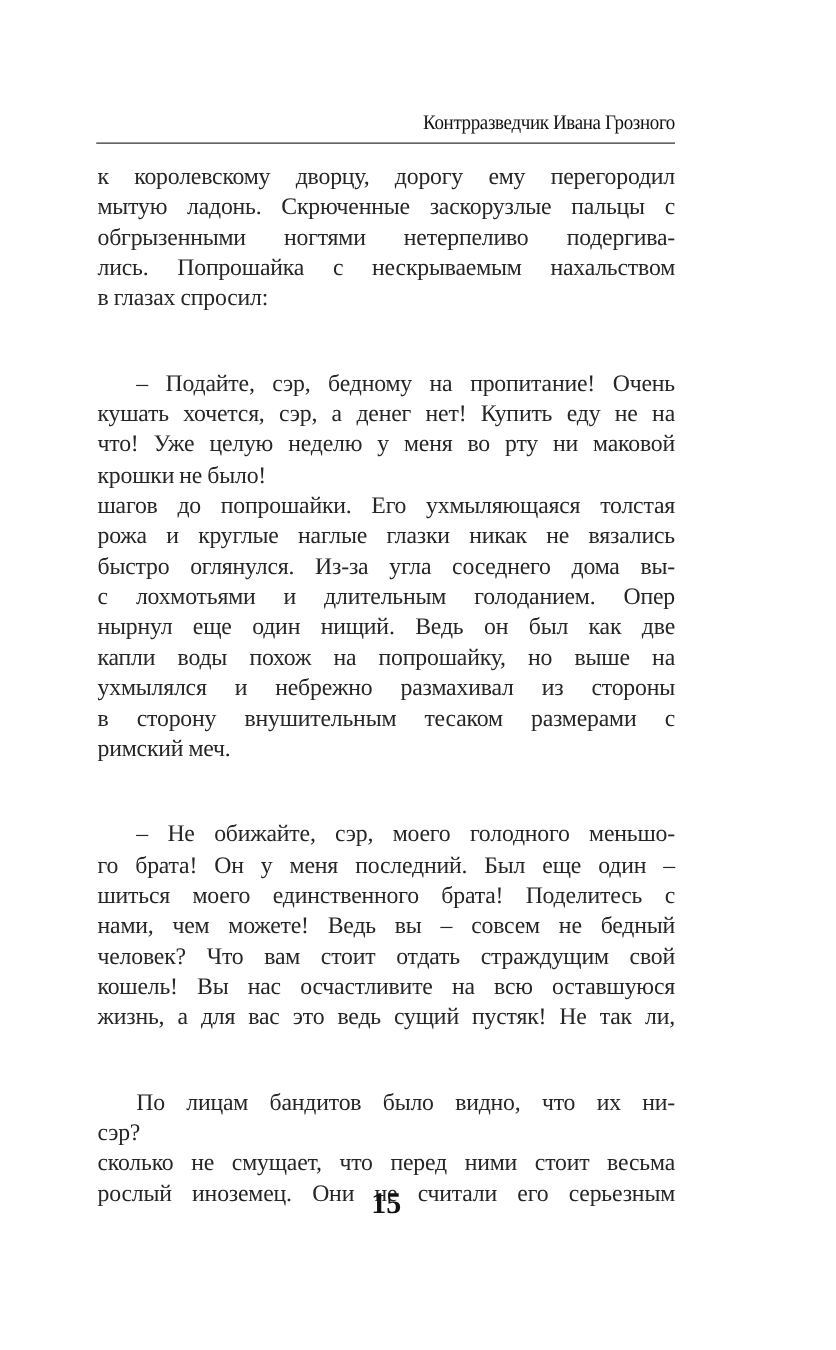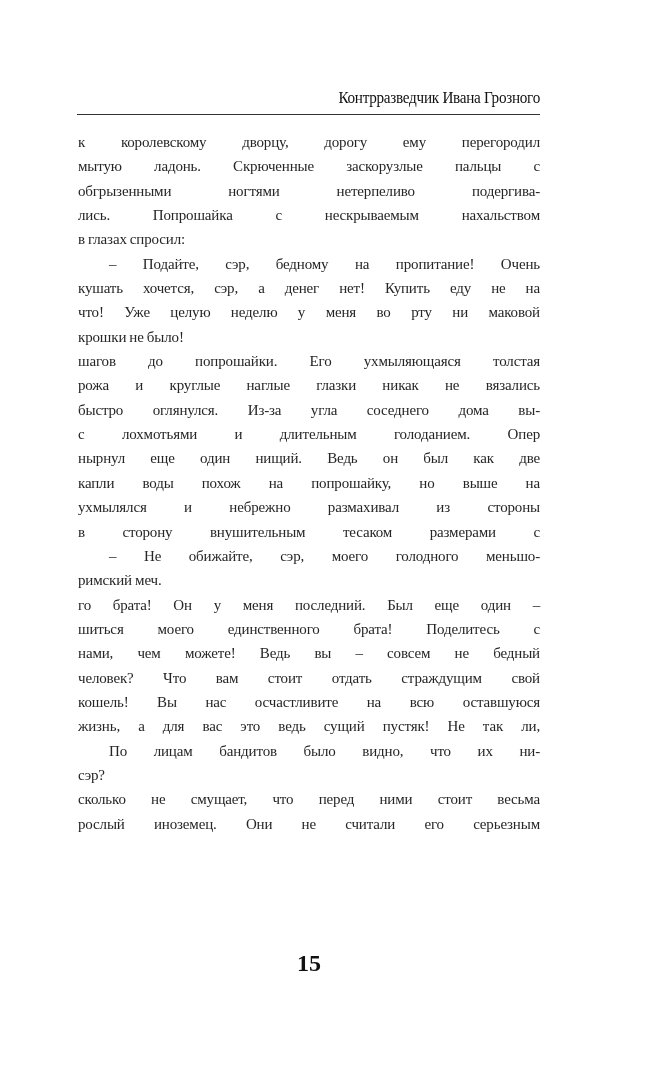--- a/index.html
+++ b/index.html
@@ -45,33 +45,34 @@
   .text-block {
     position: absolute;
     left: 78px;
     top: 130px;
     width: 462px;
   }
   .line {
     display: block;
     height: 24.35px;
     line-height: 24.35px;
-    font-size: 15px;
+    font-size: 19px;
     white-space: nowrap;
     text-align: justify;
     text-align-last: justify;
     letter-spacing: -0.15px;
     word-spacing: -0.5px;
     color: #262626;
   }
   .line.last {
     text-align-last: left;
   }
   .line.indent {
     padding-left: 31px;
+    margin-top: 44px;
   }
   .page-number {
     position: absolute;
     left: 0;
     width: 618px;
     top: 950px;
     text-align: center;
     font-family: "Liberation Serif", "DejaVu Serif", serif;
     font-weight: bold;
     font-size: 24px;
@@ -96,22 +97,22 @@
       <span class="line">что! Уже целую неделю у меня во рту ни маковой</span>
       <span class="line last">крошки не было!</span>
       <span class="line">шагов до попрошайки. Его ухмыляющаяся толстая</span>
       <span class="line">рожа и круглые наглые глазки никак не вязались</span>
       <span class="line">быстро оглянулся. Из-за угла соседнего дома вы-</span>
       <span class="line">с лохмотьями и длительным голоданием. Опер</span>
       <span class="line">нырнул еще один нищий. Ведь он был как две</span>
       <span class="line">капли воды похож на попрошайку, но выше на</span>
       <span class="line">ухмылялся и небрежно размахивал из стороны</span>
       <span class="line">в сторону внушительным тесаком размерами с</span>
+      <span class="line last">римский меч.</span>
       <span class="line indent">– Не обижайте, сэр, моего голодного меньшо-</span>
-      <span class="line last">римский меч.</span>
       <span class="line">го брата! Он у меня последний. Был еще один –</span>
       <span class="line">шиться моего единственного брата! Поделитесь с</span>
       <span class="line">нами, чем можете! Ведь вы – совсем не бедный</span>
       <span class="line">человек? Что вам стоит отдать страждущим свой</span>
       <span class="line">кошель! Вы нас осчастливите на всю оставшуюся</span>
       <span class="line">жизнь, а для вас это ведь сущий пустяк! Не так ли,</span>
       <span class="line indent">По лицам бандитов было видно, что их ни-</span>
       <span class="line last">сэр?</span>
       <span class="line">сколько не смущает, что перед ними стоит весьма</span>
       <span class="line">рослый иноземец. Они не считали его серьезным</span>

